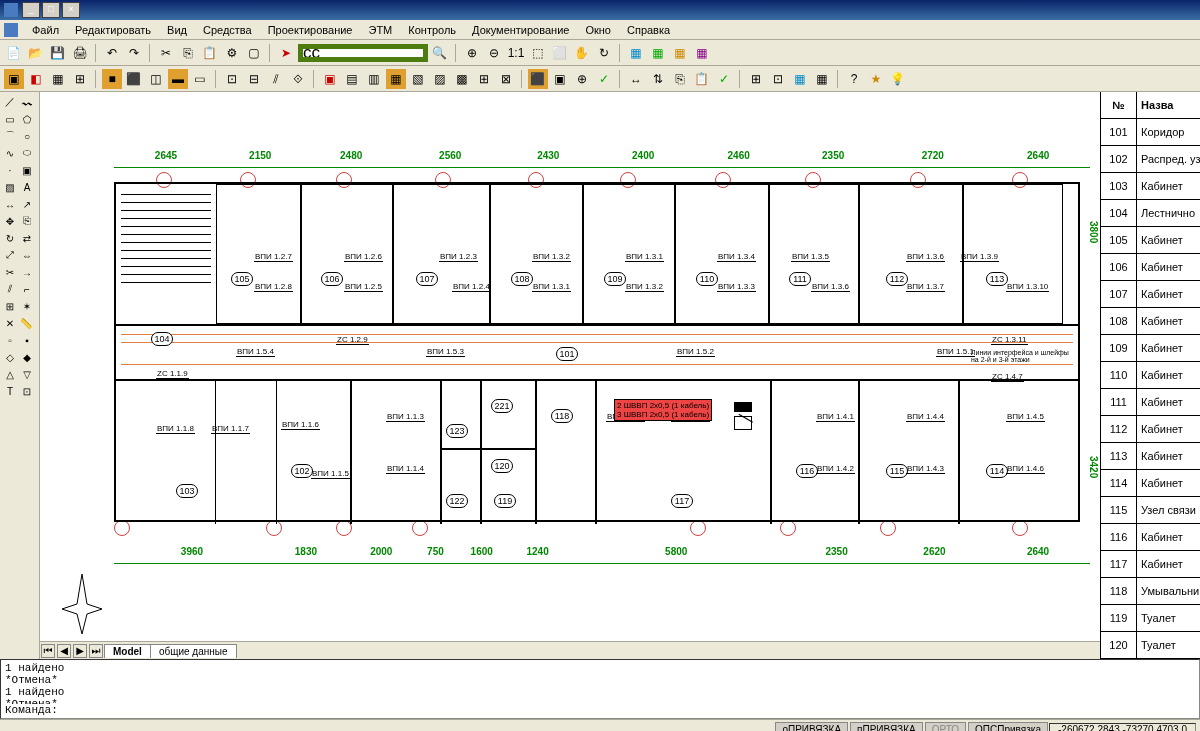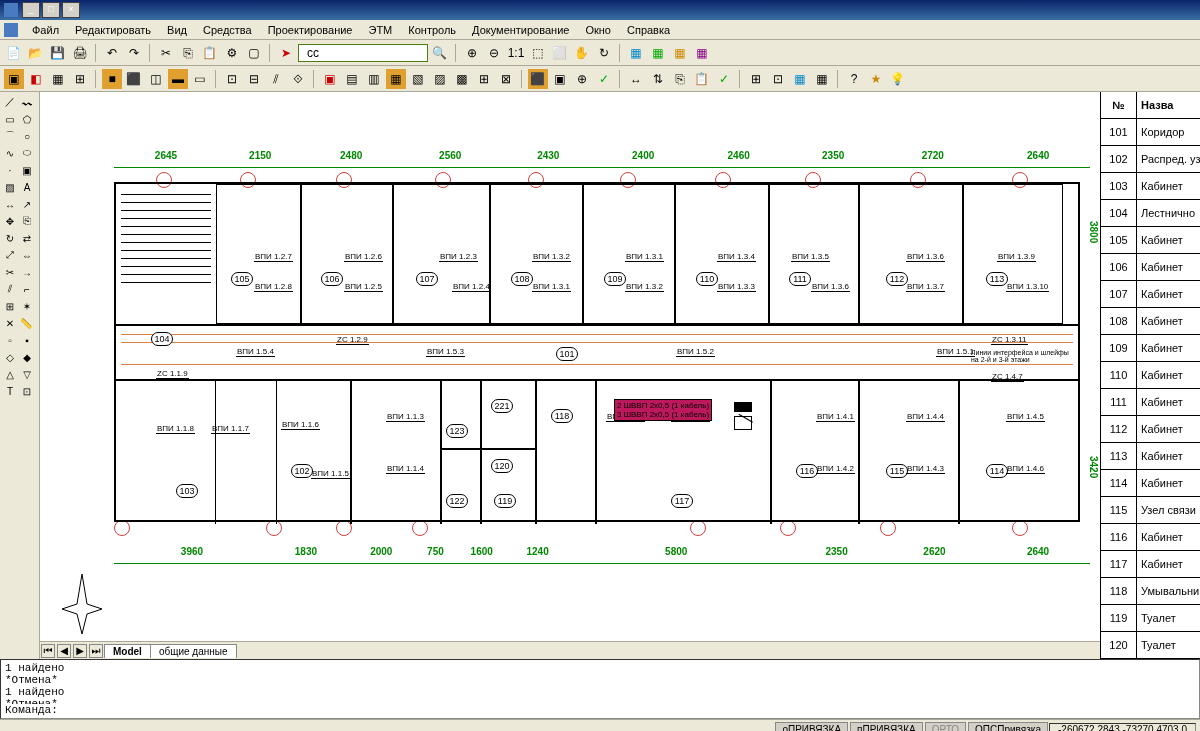--- a/index.html
+++ b/index.html
@@ -14,21 +14,21 @@
   
   
   .menubar { background: #ece9d8; height: 20px; display: flex; align-items: center; padding: 0 4px; border-bottom: 1px solid #aca899; }
   .menubar-icon { width: 14px; height: 14px; background: #4a7ac0; margin-right: 6px; }
   .menu-item { padding: 2px 8px; cursor: pointer; }
   
   
   .toolbar-row { background: #ece9d8; height: 26px; display: flex; align-items: center; padding: 2px 4px; border-bottom: 1px solid #aca899; gap: 2px; }
   .tb-btn { width: 20px; height: 20px; border: 1px solid transparent; display: flex; align-items: center; justify-content: center; cursor: pointer; font-size: 12px; }
   .tb-sep { width: 2px; height: 18px; border-left: 1px solid #aca899; margin: 0 3px; }
-  .tb-input { height: 18px; border: 1px solid #4d7c0f; padding: 0 8px; font-size: 12px; }
+  .tb-input { height: 18px; border: 5px solid #4d7c0f; padding: 0 0; font-size: 17px; }
   
   
   .main { display: flex; height: 567px; }
   .left-toolbar { width: 40px; background: #ece9d8; border-right: 1px solid #aca899; display: flex; flex-wrap: wrap; align-content: flex-start; padding: 2px; gap: 1px; }
   .lt-btn { width: 16px; height: 16px; border: 1px solid transparent; cursor: pointer; font-size: 10px; display: flex; align-items: center; justify-content: center; }
   
   .canvas-wrap { flex: 1; display: flex; flex-direction: column; background: white; position: relative; }
   .canvas { flex: 1; position: relative; overflow: hidden; background: white; }
   
   
@@ -359,21 +359,21 @@
           <div class="device-lbl" style="top:68px;left:416px">ВПИ 1.3.2</div>
           <div class="device-lbl" style="top:98px;left:416px">ВПИ 1.3.1</div>
           <div class="device-lbl" style="top:68px;left:509px">ВПИ 1.3.1</div>
           <div class="device-lbl" style="top:98px;left:509px">ВПИ 1.3.2</div>
           <div class="device-lbl" style="top:68px;left:601px">ВПИ 1.3.4</div>
           <div class="device-lbl" style="top:98px;left:601px">ВПИ 1.3.3</div>
           <div class="device-lbl" style="top:68px;left:675px">ВПИ 1.3.5</div>
           <div class="device-lbl" style="top:98px;left:695px">ВПИ 1.3.6</div>
           <div class="device-lbl" style="top:68px;left:790px">ВПИ 1.3.6</div>
           <div class="device-lbl" style="top:98px;left:790px">ВПИ 1.3.7</div>
-          <div class="device-lbl" style="top:68px;left:881px">ВПИ 1.3.9</div>
+          <div class="device-lbl" style="top:68px;left:844px">ВПИ 1.3.9</div>
           <div class="device-lbl" style="top:98px;left:890px">ВПИ 1.3.10</div>
 
           <div class="device-lbl" style="top:163px;left:120px">ВПИ 1.5.4</div>
           <div class="device-lbl" style="top:151px;left:220px">ZC 1.2.9</div>
           <div class="device-lbl" style="top:163px;left:310px">ВПИ 1.5.3</div>
           <div class="device-lbl" style="top:163px;left:560px">ВПИ 1.5.2</div>
           <div class="device-lbl" style="top:163px;left:820px">ВПИ 1.5.1</div>
           <div class="device-lbl" style="top:151px;left:875px">ZC 1.3.11</div>
           <div class="device-lbl" style="top:188px;left:875px">ZC 1.4.7</div>
           <div class="device-lbl" style="top:185px;left:40px">ZC 1.1.9</div>
@@ -386,21 +386,21 @@
           <div class="device-lbl" style="top:280px;left:270px">ВПИ 1.1.4</div>
           <div class="device-lbl" style="top:228px;left:490px">ВПИ 1.1.2</div>
           <div class="device-lbl" style="top:228px;left:555px">ВПИ 1.1.1</div>
           <div class="device-lbl" style="top:228px;left:700px">ВПИ 1.4.1</div>
           <div class="device-lbl" style="top:280px;left:700px">ВПИ 1.4.2</div>
           <div class="device-lbl" style="top:228px;left:790px">ВПИ 1.4.4</div>
           <div class="device-lbl" style="top:280px;left:790px">ВПИ 1.4.3</div>
           <div class="device-lbl" style="top:228px;left:890px">ВПИ 1.4.5</div>
           <div class="device-lbl" style="top:280px;left:890px">ВПИ 1.4.6</div>
 
-          <div style="position:absolute;top:215px;left:498px;font-size:8px;border:1px solid #000;padding:1px 2px;background:#be185d">
+          <div style="position:absolute;top:215px;left:498px;font-size:8px;border:1px solid #000;padding:1px 2px;background:#ef4444">
             <div>2 ШВВП 2x0,5 (1 кабель)</div>
               <div>3 ШВВП 2x0,5 (1 кабель)</div>
           </div>
           <div style="position:absolute;top:165px;left:855px;font-size:7px">
             <div>Линии интерфейса и шлейфы</div>
               <div>на 2-й и 3-й этажи</div>
           </div>
 
           <div style="position:absolute;top:218px;left:618px;width:18px;height:10px;background:#000"></div>
           <div style="position:absolute;top:232px;left:618px;width:18px;height:14px;border:1px solid #000">

